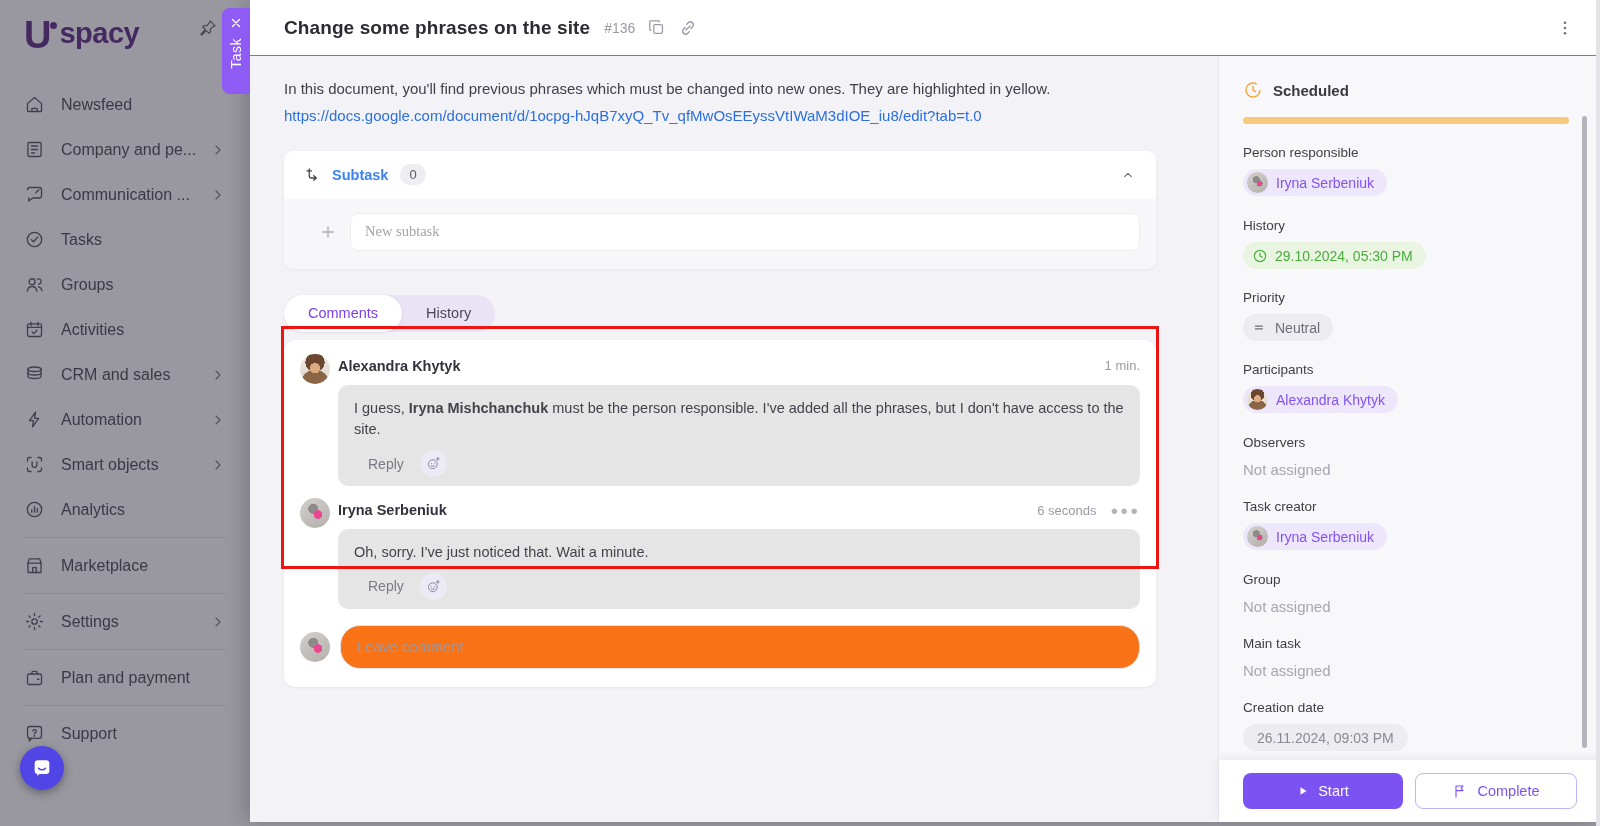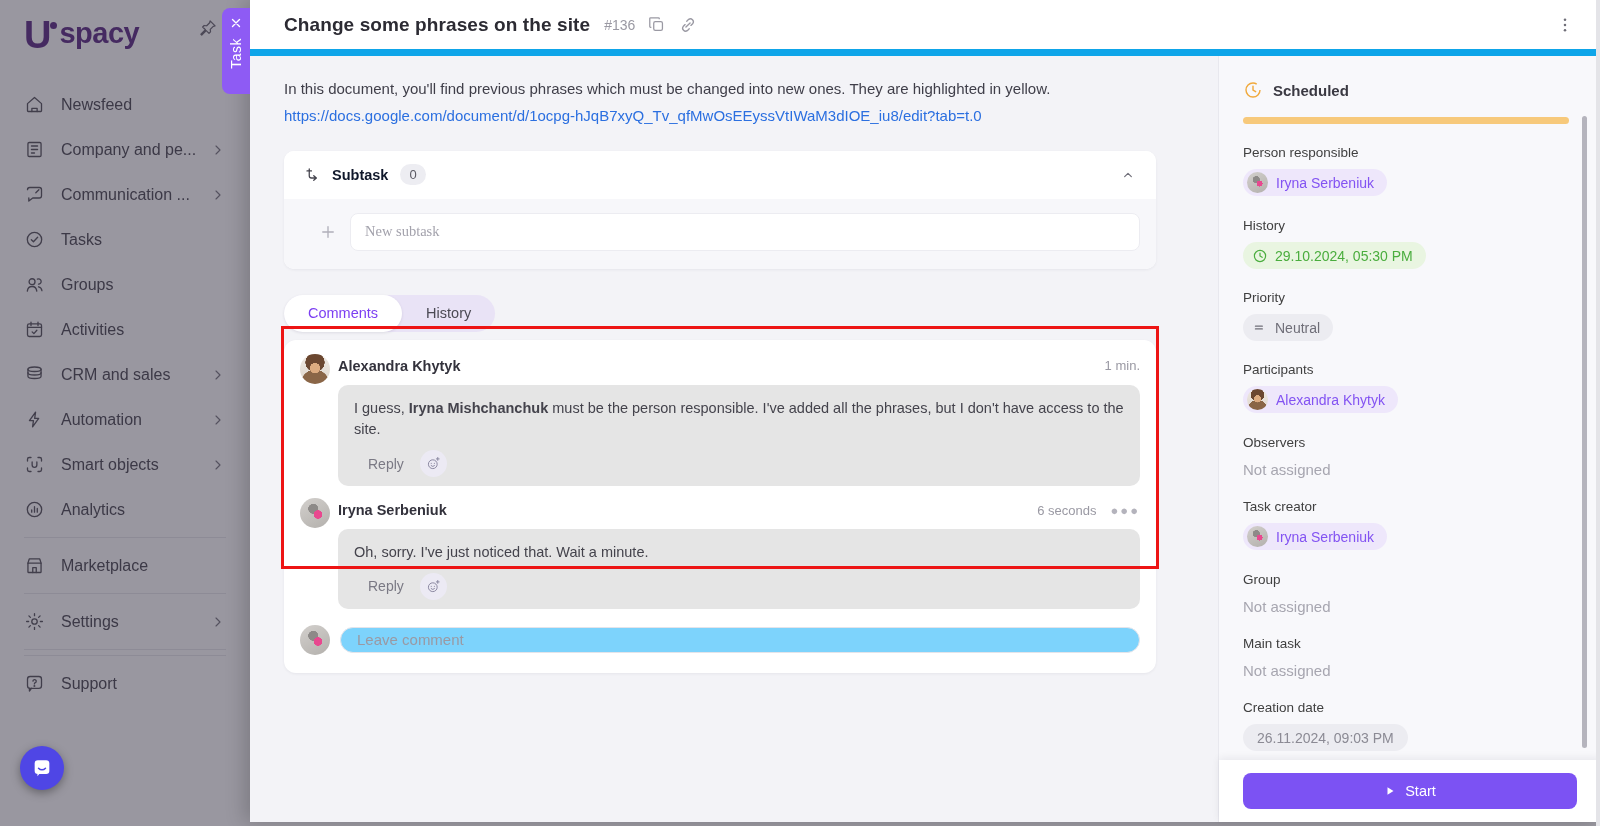--- a/index.html
+++ b/index.html
@@ -23,34 +23,34 @@
   .overlay { position:absolute; left:0; top:0; width:1600px; height:826px; background:rgba(43,38,55,0.47); z-index:5; }
 
   
   .chat-fab { position:absolute; left:20px; top:746px; width:44px; height:44px; border-radius:50%; background:#4f46e5; z-index:30; display:flex; align-items:center; justify-content:center; box-shadow:0 3px 10px rgba(0,0,0,0.35); cursor:pointer; }
 
   
   .drawer { position:absolute; left:250px; top:0; width:1350px; height:822px; background:#f3f3f7; z-index:10; box-shadow:-6px 0 18px rgba(0,0,0,0.18); }
   .task-tab { position:absolute; left:-28px; top:8px; width:28px; height:86px; background:#8e5bf4; border-radius:8px 0 0 8px; display:flex; flex-direction:column; align-items:center; padding-top:8px; cursor:pointer; }
   .task-tab-label { writing-mode:vertical-rl; transform:rotate(180deg); color:#ffffff; font-size:14px; margin-top:8px; letter-spacing:0.5px; }
 
-  .drawer-header { height:56px; background:#ffffff; border-bottom:7px solid #0ea5e9; display:flex; align-items:center; padding:0 26px 0 34px; }
+  .drawer-header { height:56px; background:#ffffff; border-bottom:1px solid #0ea5e9; display:flex; align-items:center; padding:0 26px 0 34px; }
   .doc-title { font-size:19px; font-weight:700; color:#2c2b33; letter-spacing:0.1px; }
   .task-number { font-size:14px; color:#9a99a3; margin-left:14px; }
   .hdr-icon { margin-left:12px; cursor:pointer; }
   .kebab { margin-left:auto; cursor:pointer; }
 
   .drawer-body { display:flex; height:766px; }
   .main-col { width:968px; background:#f3f3f7; padding:20px 62px 0 34px; position:relative; }
   .desc { font-size:15px; color:#3f3e49; line-height:1.7; }
   .desc-link { font-size:15px; color:#2b6fe0; text-decoration:none; line-height:1.8; display:inline-block; }
 
   .subtask-card { margin-top:22px; background:#ffffff; border-radius:10px; box-shadow:0 1px 3px rgba(25,20,50,0.06); overflow:hidden; }
   .subtask-head { height:48px; display:flex; align-items:center; padding:0 20px; background:#ffffff; }
-  .subtask-title { font-size:14.5px; font-weight:700; color:#0f172a; margin-left:10px; }
+  .subtask-title { font-size:14.5px; font-weight:700; color:#3b82f6; margin-left:10px; }
   .subtask-count { margin-left:12px; background:#ededf2; color:#5b5a64; font-size:13px; border-radius:11px; padding:3px 9px; }
   .subtask-collapse { margin-left:auto; cursor:pointer; }
   .subtask-body { background:#f7f7fa; padding:14px 16px 18px 16px; display:flex; align-items:center; }
   .plus-btn { width:24px; height:24px; margin:0 10px 0 16px; cursor:pointer; display:flex; align-items:center; justify-content:center; }
   .subtask-input { flex:1; height:38px; border:1px solid #ececf1; border-radius:8px; background:#ffffff; padding:0 14px; font-size:14.5px; color:#3f3e49; font-family:Liberation Serif, serif; outline:none; }
   .subtask-input::placeholder { color:#a3a2ac; }
 
   .tabs { margin-top:26px; display:inline-flex; background:#e9e3f6; border-radius:19px; height:37px; align-items:center; }
   .tab { padding:0 24px; height:37px; display:flex; align-items:center; font-size:14.5px; border-radius:19px; cursor:pointer; color:#4b4a54; }
   .tab.active { background:#ffffff; color:#7c3ff2; font-weight:400; box-shadow:0 1px 3px rgba(30,20,60,0.10); }
@@ -73,21 +73,21 @@
   .comment-author { font-size:14.5px; font-weight:700; color:#33323c; }
   .comment-time { margin-left:auto; font-size:13px; color:#9a99a3; }
   .comment-kebab { margin-left:14px; color:#b4b3bc; font-size:13px; letter-spacing:2px; cursor:pointer; }
   .bubble { margin-top:7px; background:#e5e5e5; border-radius:10px; padding:13px 16px 9px 16px; }
   .bubble-text { font-size:14.5px; color:#44434c; line-height:1.5; }
   .mention { font-weight:700; }
   .bubble-actions { display:flex; align-items:center; margin-top:9px; }
   .reply-link { font-size:14px; color:#7a7984; margin-left:14px; cursor:pointer; }
   .emoji-btn { width:27px; height:27px; border-radius:50%; background:#eceaf4; margin-left:16px; display:flex; align-items:center; justify-content:center; cursor:pointer; }
   .leave-row { display:flex; align-items:center; margin-top:16px; }
-  .leave-input { flex:1; margin-left:10px; height:26px; border:1px solid #e4e4ea; border-radius:20px; background:#7dd3fc; padding:0 16px; font-size:15px; color:#3f3e49; font-family:"Liberation Sans",sans-serif; outline:none; }
+  .leave-input { flex:1; margin-left:10px; height:44px; border:1px solid #e4e4ea; border-radius:20px; background:#f97316; padding:0 16px; font-size:15px; color:#3f3e49; font-family:"Liberation Sans",sans-serif; outline:none; }
   .leave-input::placeholder { color:#9a99a3; }
 
   .red-annotation { position:absolute; left:31px; top:270px; width:878px; height:243px; border:3px solid #ed1414; z-index:15; pointer-events:none; }
 
   
   .right-col { width:382px; background:#f8f8fb; border-left:1px solid #e8e8ee; position:relative; padding:24px 32px 0 24px; }
   .status-row { display:flex; align-items:center; }
   .status-label { margin-left:10px; font-size:15px; font-weight:700; color:#3a3942; }
   .status-bar { margin-top:17px; width:326px; height:7px; border-radius:4px; background:#f7c97b; }
   .field { margin-top:21px; }
@@ -226,20 +226,28 @@
       <svg width="21" height="21" viewBox="0 0 24 24" class="icon-stroke">
           <circle cx="12" cy="12" r="3.1"></circle>
           <path d="M12 3v2.3M12 18.7V21M3 12h2.3M18.7 12H21M5.6 5.6l1.7 1.7M16.7 16.7l1.7 1.7M18.4 5.6l-1.7 1.7M7.3 16.7l-1.7 1.7"></path>
         </svg>
       <span class="nav-label">Settings</span>
       <svg width="16" height="16" viewBox="0 0 24 24" class="chev">
           <path d="M9 6l6 6-6 6"></path>
         </svg>
     </div>
     <div class="nav-divider"></div>
+    <div class="nav-item">
+      <svg width="21" height="21" viewBox="0 0 24 24" class="icon-stroke">
+          <rect x="4" y="8" width="16" height="12" rx="2"></rect>
+          <path d="M9 8V6.5A1.5 1.5 0 0 1 10.5 5h3A1.5 1.5 0 0 1 15 6.5V8"></path>
+          <path d="M15.5 14h1.5"></path>
+        </svg>
+      <span class="nav-label">Plan and payment</span>
+    </div>
     <div class="nav-divider"></div>
     <div class="nav-item">
       <svg width="21" height="21" viewBox="0 0 24 24" class="icon-stroke">
           <rect x="4" y="4" width="16" height="13.5" rx="3"></rect>
           <path d="M8.5 17.5 6.2 20.6v-3.1"></path>
           <path d="M10.2 9.3a1.9 1.9 0 1 1 2.7 1.8c-.7.3-1 .7-1 1.4"></path>
           <circle cx="11.9" cy="14.8" r="0.4" fill="#56545e"></circle>
         </svg>
       <span class="nav-label">Support</span>
     </div>
@@ -455,20 +463,26 @@
         </div>
       </div>
 
       <div class="panel-footer">
         <div class="btn btn-start">
           <svg width="12" height="12" viewBox="0 0 24 24">
               <path d="M7 4.5 19 12 7 19.5z" fill="#ffffff"></path>
             </svg>
           <span>Start</span>
         </div>
+        <div class="btn btn-complete">
+          <svg width="16" height="16" viewBox="0 0 24 24">
+              <path d="M6 21V4.5h10.5L13.8 8l2.7 3.5H6" fill="none" stroke="#7c52f3" stroke-width="1.7" stroke-linejoin="round" stroke-linecap="round"></path>
+            </svg>
+          <span>Complete</span>
+        </div>
       </div>
 
       <div class="panel-scrollbar"></div>
     </div>
   </div>
 </div>
 
 <div class="window-scrollbar"></div>
 
 </body></html>

